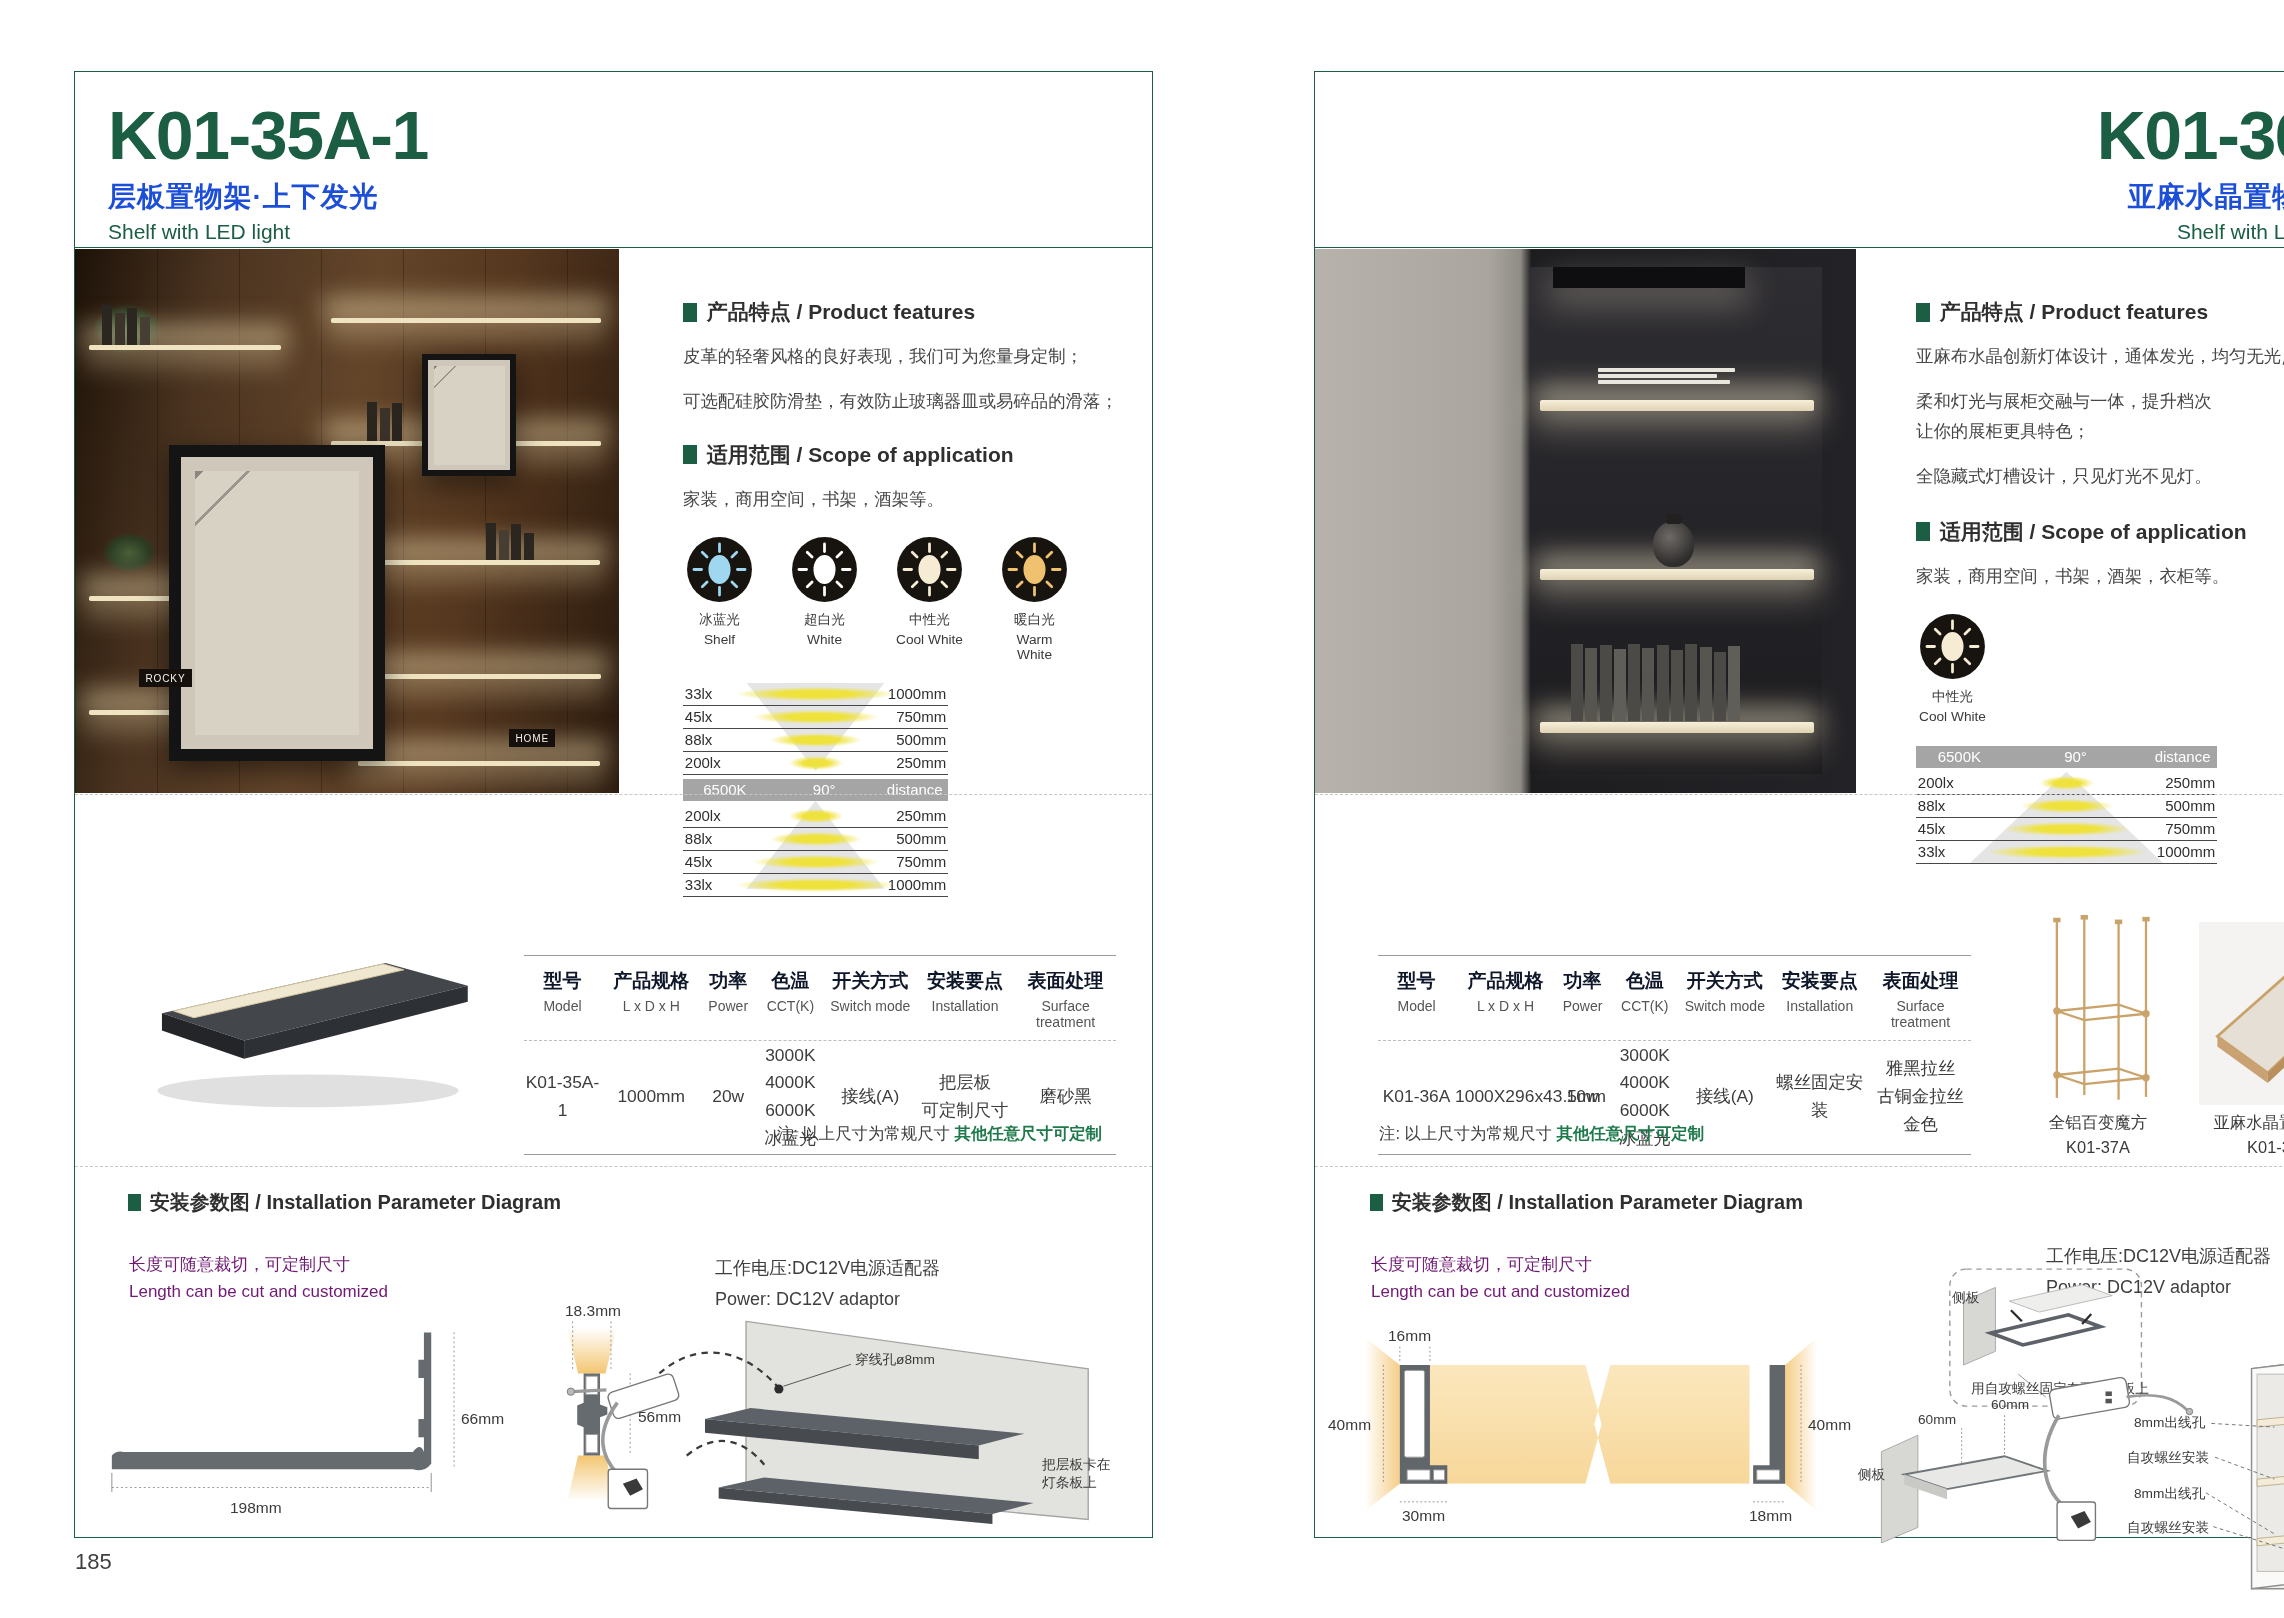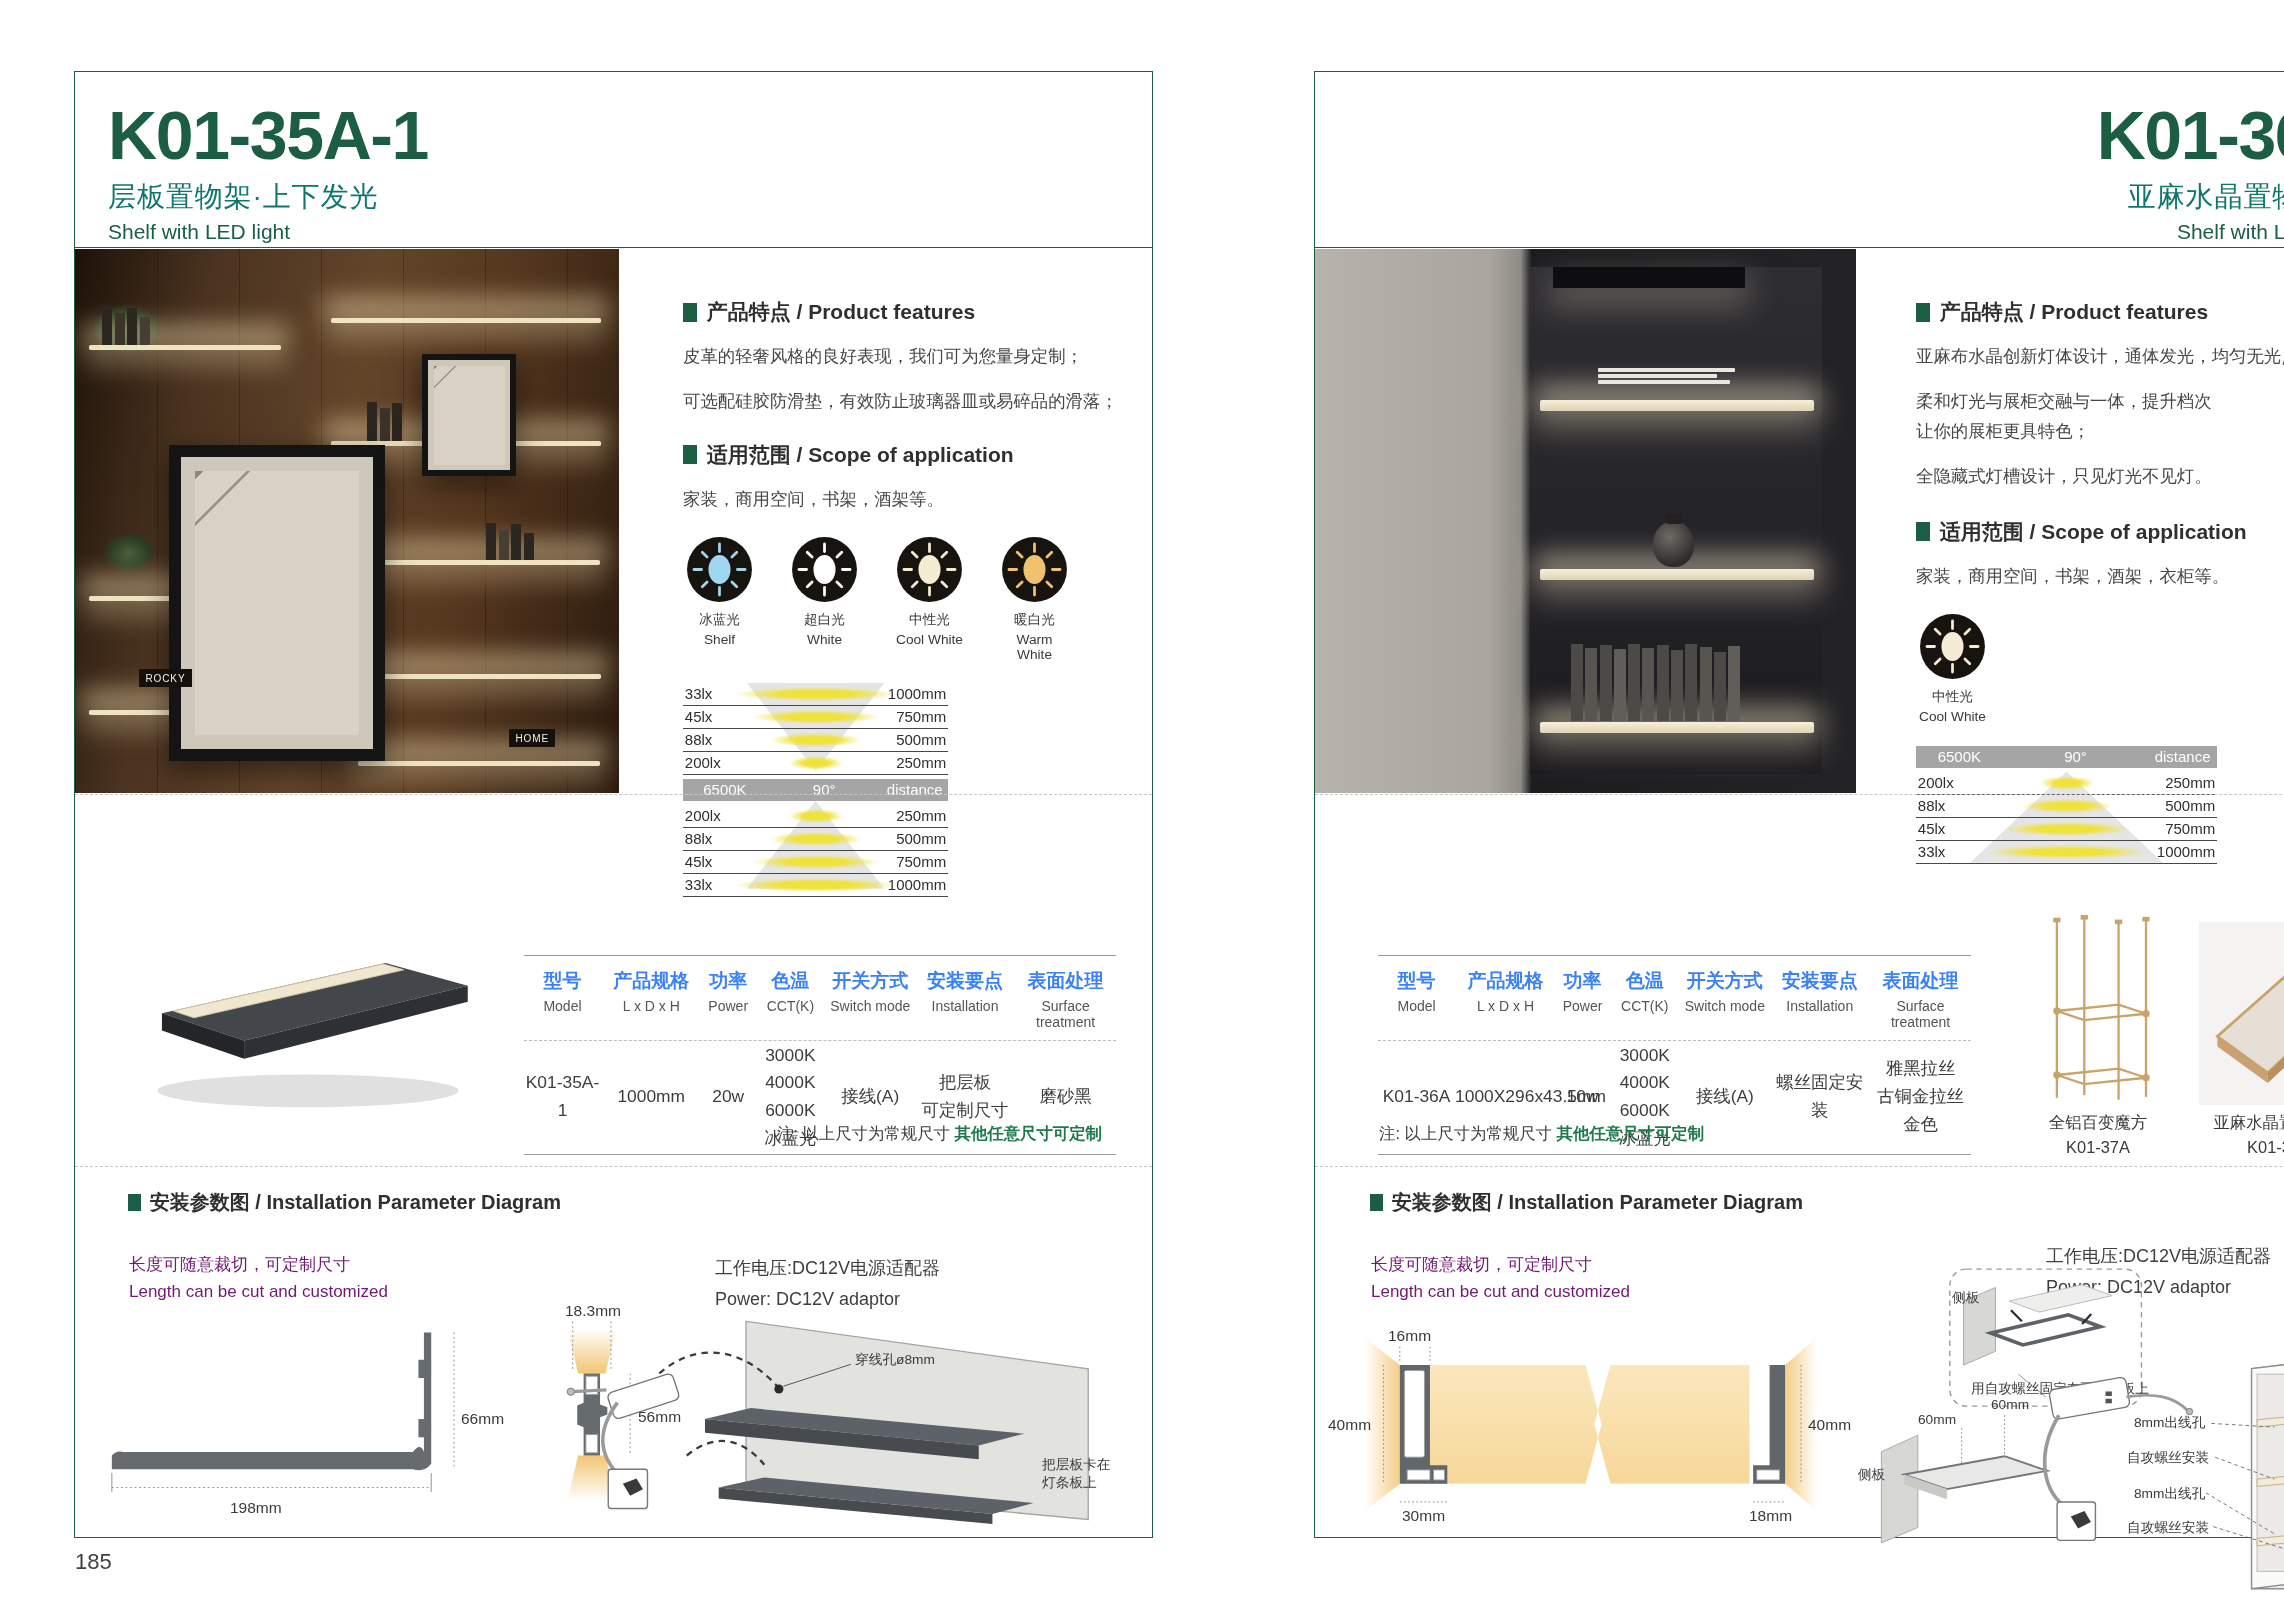--- a/index.html
+++ b/index.html
@@ -7,21 +7,21 @@
   .page{position:absolute;top:71px;width:1077px;height:1465px;border:0.9px solid #1b5e44;background:#fff;}
   .page-left{left:74px;}
   .page-right{left:1314px;}
   .hdr-rule{position:absolute;left:0;top:175px;width:100%;height:0;border-top:1.4px solid #1b5e44;}
   .dashed-sep{position:absolute;left:0;width:100%;height:0;border-top:1.4px dashed #c6c6c6;}
   .pre{white-space:pre-line;}
   
   .hdr{position:absolute;top:28px;left:33px;right:33px;}
   .hdr.right{text-align:right;}
   .model-title{font-size:68px;font-weight:800;color:#1b5e44;letter-spacing:-1.4px;line-height:1.05;}
-  .title-cn{font-size:28px;font-weight:400;color:#0f766e;margin-top:6.4px;letter-spacing:0.9px;}
+  .title-cn{font-size:28px;font-weight:700;color:#1d4ed8;margin-top:6.4px;letter-spacing:0.9px;}
   .title-en{font-size:21px;color:#1b5e44;margin-top:4.6px;}
   
   .photo{position:absolute;left:0;top:177px;overflow:hidden;}
   .photo-left{width:544px;height:544px;background:linear-gradient(100deg,#1d1208 0%,#4a3320 22%,#63452a 48%,#55371f 70%,#2a1a0e 100%);}
   .wood-lines{position:absolute;inset:0;background:repeating-linear-gradient(90deg,rgba(0,0,0,.25) 0 1.4px,rgba(0,0,0,0) 1.4px 82px);}
   .shelfbar{position:absolute;height:4.6px;background:#efe3c2;border-radius:1.8px;box-shadow:0 -12px 25px 8.2px rgba(255,238,190,.5),0 12px 25px 6.4px rgba(255,238,190,.28);}
   .artframe{position:absolute;left:94px;top:196px;width:192px;height:292px;background:#cfc8ba;border:12px solid #141414;box-shadow:0 9px 27px rgba(0,0,0,.5);}
   .artframe i{position:absolute;inset:13.7px;display:block;background:
     linear-gradient(135deg,rgba(60,60,60,.5) 0 2%,transparent 2% 12%,rgba(60,60,60,.4) 12% 13%,transparent 13% 30%),#d8d2c4;}
   .bookrow{position:absolute;display:flex;gap:2.7px;align-items:flex-end;}
@@ -65,21 +65,21 @@
   .chip{background:#a5a5a5;color:#fff;font-size:15px;display:flex;align-items:center;justify-content:center;height:22px;}
   .chip.c1{width:87px;} .chip.c2{width:119px;text-align:center;} .chip.c3{width:69px;}
   .cone{position:absolute;left:0;right:0;background:rgba(190,190,190,.4);z-index:0;}
   
   .fig{position:absolute;}
   .caption{font-size:16.4px;color:#3a3a3a;text-align:center;line-height:1.5;}
   
   .spec{position:absolute;border-top:1.8px solid #9a9a9a;border-bottom:1.8px solid #9a9a9a;}
   .spec .hrow{display:grid;grid-template-columns:13% 17% 9% 12% 15% 17% 17%;border-bottom:1.4px dashed #bdbdbd;padding:12px 0 10px;}
   .spec .hc{text-align:center;}
-  .spec .hc .cn{font-size:19px;font-weight:700;color:#3b82f6;}
+  .spec .hc .cn{font-size:19px;font-weight:700;color:#0f172a;}
   .spec .hc .en{font-size:14px;color:#555;margin-top:3.7px;}
   .spec .drow{display:grid;grid-template-columns:13% 17% 9% 12% 15% 17% 17%;align-items:center;min-height:113px;}
   .spec .dc{text-align:center;font-size:17.4px;color:#3d3d3d;line-height:1.6;}
   .note{font-size:16.4px;color:#3d3d3d;}
   .note b{color:#1e7a4b;font-weight:700;}
   
   .inst-h{display:flex;align-items:center;gap:9px;font-size:20px;font-weight:700;color:#2f2f2f;}
   .inst-h .bullet{width:12.8px;height:17.4px;background:#1b5e44;}
   .cutnote{font-size:17px;color:#701a75;line-height:1.6;}
   .power{font-size:18px;color:#3f3f3f;line-height:1.7;}

